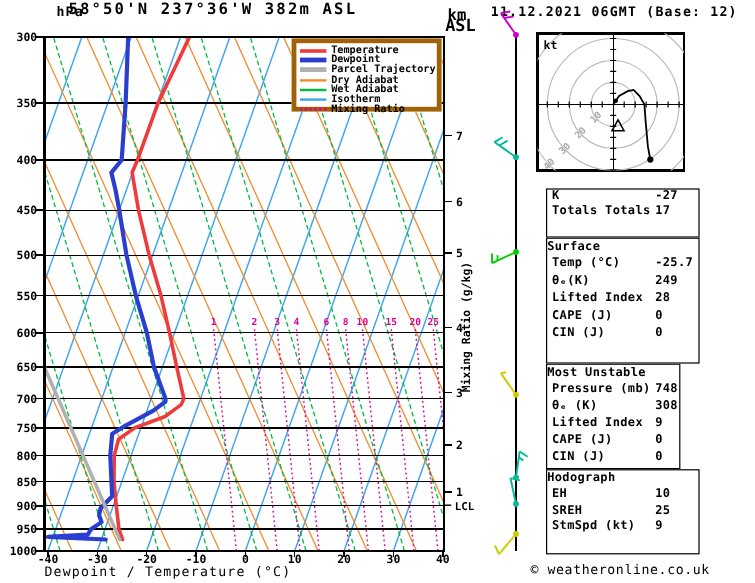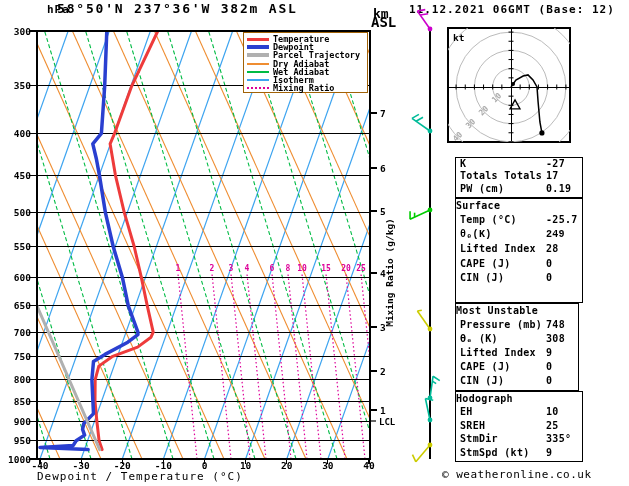--- a/index.html
+++ b/index.html
@@ -8,21 +8,21 @@
   .abs{position:absolute;white-space:nowrap;}
   #station{left:57px;top:1px;font-size:13px;letter-spacing:1.8px;font-weight:bold;}
   #hpa{left:47px;top:3px;font-size:11px;font-weight:bold;letter-spacing:1px;}
   #km{left:373px;top:6px;font-size:13px;font-weight:bold;}
   #asl{left:371px;top:14px;font-size:14px;font-weight:bold;}
   #datetime{left:409px;top:3px;font-size:11px;font-weight:bold;letter-spacing:1px;}
   #xaxislabel{left:37px;top:470px;width:333px;font-size:11px;font-weight:normal;letter-spacing:1px;}
   #mixlabel{left:320px;top:266px;width:140px;height:13px;text-align:center;font-size:9.5px;font-weight:bold;
             transform:rotate(-90deg);}
   #footer{left:442px;top:468px;font-size:11px;font-weight:normal;letter-spacing:0.5px;}
-  #legend{left:243px;top:32px;width:125px;height:61px;border:1px solid #a16207;background:#fff;
+  #legend{left:243px;top:32px;width:125px;height:61px;border:4px solid #a16207;background:#fff;
           padding:2px 2px 1px 3px;box-sizing:border-box;z-index:3;}
   .lrow{display:flex;align-items:center;height:8.2px;overflow:visible;}
   .lsample{width:22px;margin-right:4px;flex:0 0 22px;}
   .ltext{font-size:8.5px;font-weight:bold;line-height:8px;}
   .panel{position:absolute;border:1px solid #000;background:#fff;box-sizing:border-box;
          font-size:10px;font-weight:bold;letter-spacing:0.3px;}
   .ptitle{text-align:left;}
   .prow{position:relative;padding-left:4px;}
   .pval{position:absolute;left:90px;top:0;}
   svg{position:absolute;left:0;top:0;}
@@ -330,41 +330,39 @@
       </div>
     </div>
 
   <div class="abs" id="xaxislabel">Dewpoint / Temperature (°C)</div>
   <div class="abs" id="mixlabel">Mixing Ratio (g/kg)</div>
 
   <div id="panels">
       <div class="panel" style="left: 455px; top: 157px; width: 128px; height: 41px;">
         <div class="prow" style="line-height: 12.33px;"><span>K</span><span class="pval">-27</span></div>
         <div class="prow" style="line-height: 12.33px;"><span>Totals Totals</span><span class="pval">17</span></div>
-        <div class="prow" style="line-height: 12.33px;"><span>PW (cm)</span><span class="pval">0.19</span></div>
       </div>
       <div class="panel" style="left: 455px; top: 198px; width: 128px; height: 105px;">
         <div class="ptitle" style="line-height: 14.43px;">Surface</div>
         <div class="prow" style="line-height: 14.43px;"><span>Temp (°C)</span><span class="pval">-25.7</span></div>
-        <div class="prow" style="line-height: 14.43px; font-family: Liberation Mono, monospace;"><span>θₑ(K)</span><span class="pval">249</span></div>
+        <div class="prow" style="line-height: 14.43px;"><span>θₑ(K)</span><span class="pval">249</span></div>
         <div class="prow" style="line-height: 14.43px;"><span>Lifted Index</span><span class="pval">28</span></div>
         <div class="prow" style="line-height: 14.43px;"><span>CAPE (J)</span><span class="pval">0</span></div>
         <div class="prow" style="line-height: 14.43px;"><span>CIN (J)</span><span class="pval">0</span></div>
       </div>
-      <div class="panel" style="left: 455px; top: 303px; width: 124px; height: 88px;">
+      <div class="panel" style="left: 455px; top: 303px; width: 112px; height: 88px;">
         <div class="ptitle" style="line-height: 14px;">Most Unstable</div>
         <div class="prow" style="line-height: 14px;"><span>Pressure (mb)</span><span class="pval">748</span></div>
         <div class="prow" style="line-height: 14px;"><span>θₑ (K)</span><span class="pval">308</span></div>
         <div class="prow" style="line-height: 14px;"><span>Lifted Index</span><span class="pval">9</span></div>
         <div class="prow" style="line-height: 14px;"><span>CAPE (J)</span><span class="pval">0</span></div>
         <div class="prow" style="line-height: 14px;"><span>CIN (J)</span><span class="pval">0</span></div>
       </div>
       <div class="panel" style="left: 455px; top: 391px; width: 128px; height: 71px;">
         <div class="ptitle" style="line-height: 13.4px;">Hodograph</div>
         <div class="prow" style="line-height: 13.4px;"><span>EH</span><span class="pval">10</span></div>
         <div class="prow" style="line-height: 13.4px;"><span>SREH</span><span class="pval">25</span></div>
-        <div class="prow" style="line-height: 13.4px;"><span>StmDir</span><span class="pval">335°</span></div>
         <div class="prow" style="line-height: 13.4px;"><span>StmSpd (kt)</span><span class="pval">9</span></div>
       </div>
     </div>
 
   <div class="abs" id="footer">© weatheronline.co.uk</div>
 </div>
 
 </body></html>

